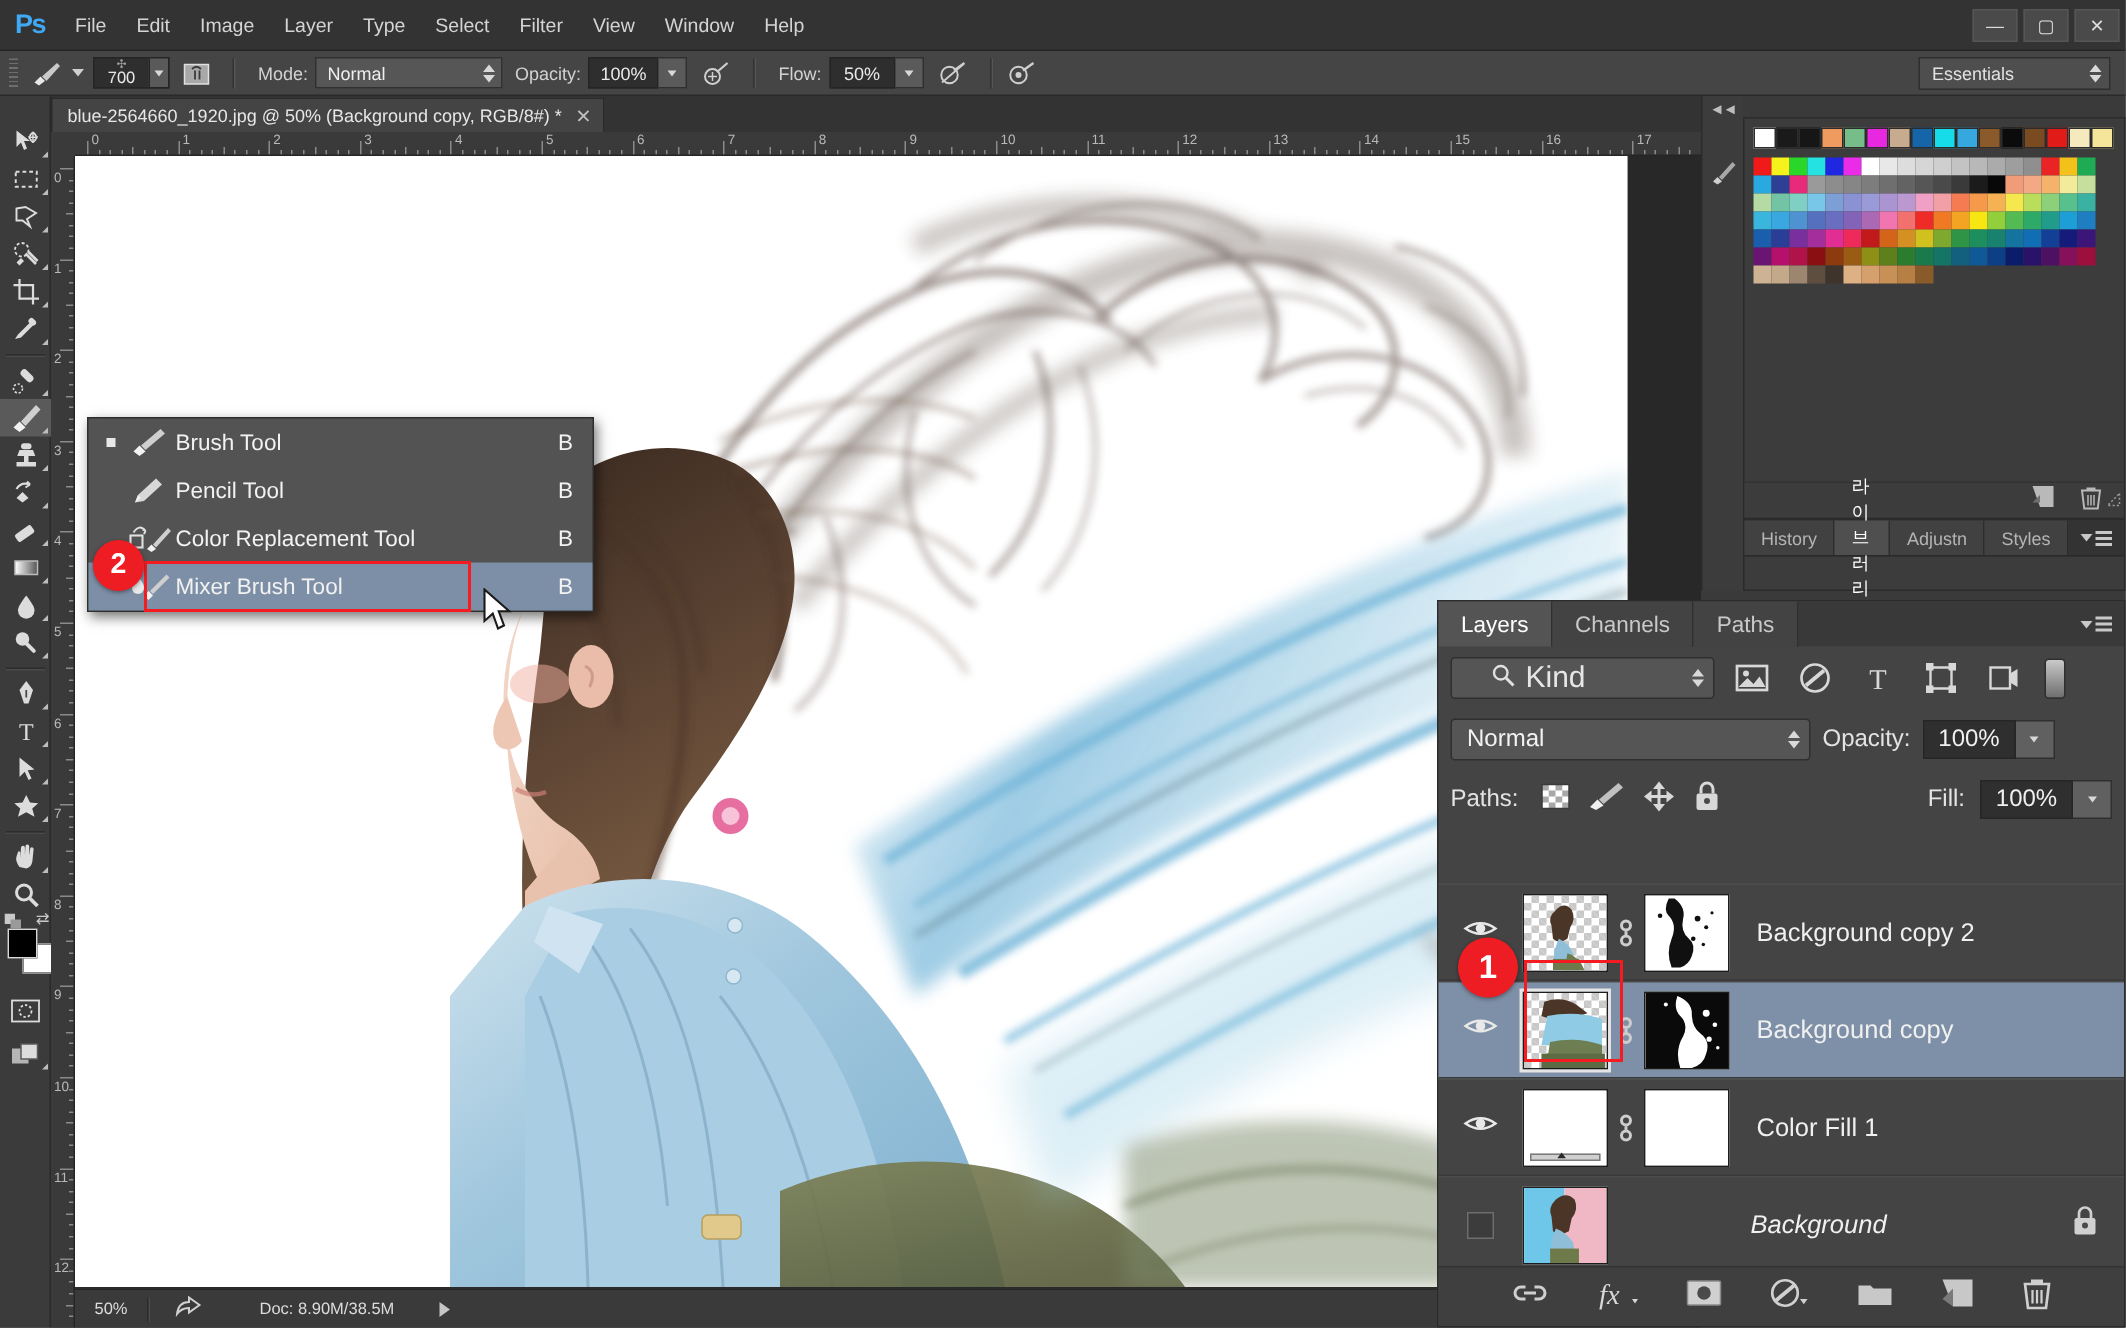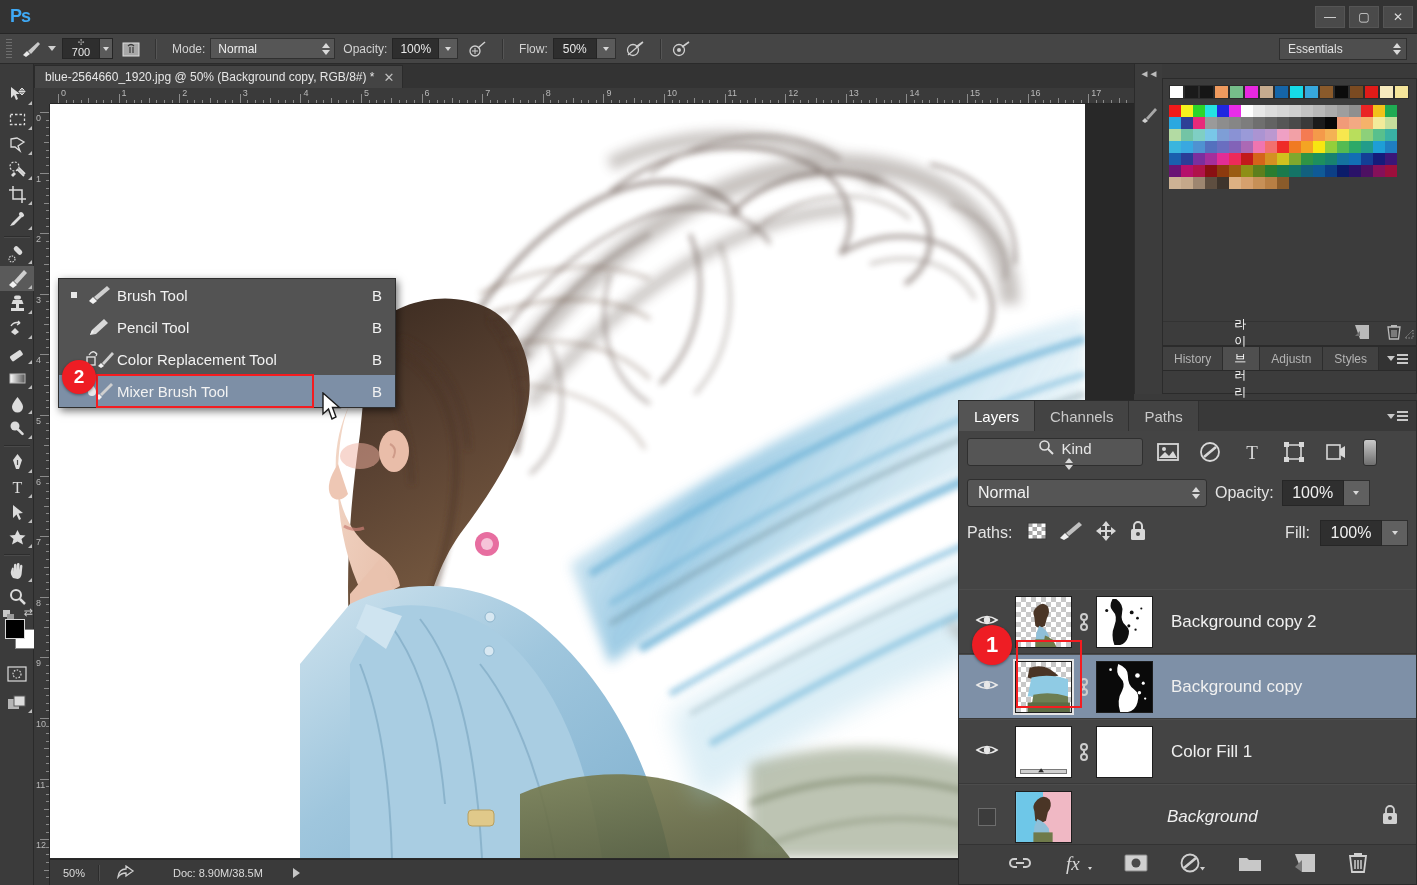--- a/index.html
+++ b/index.html
@@ -239,23 +239,22 @@
   .lp-tabs { display:flex; height: 30px; background: #393939; align-items: stretch; }
   .lp-tab {
     padding: 0 15px; display:flex;align-items:center; font-size: 15px; color: #c9c9c9;
     background: #434343; border-right: 1px solid #303030;
   }
   .lp-tab.active { background: #545454; color: #ffffff; }
 
   .lp-filter { display:flex; align-items:center; height: 42px; padding: 0 8px; gap: 8px; background: #444; }
   .kind-select {
     width: 176px; height: 28px; background: #555; border: 1px solid #2f2f2f; border-radius: 3px;
-    display:flex; align-items:center; padding: 0 6px 0 26px; color: #e6e6e6; font-size: 15px;
+    display:flex; align-items:center; padding: 0 6px 0 26px; color: #e6e6e6; font-size: 20px;
     justify-content: space-between;
-    flex-direction: column;
   }
   .filter-ico { width: 34px; height: 28px; display:flex;align-items:center;justify-content:center; }
   .toggle-pill {
     width: 14px; height: 27px; border-radius: 3px; border: 1px solid #2f2f2f;
     background: linear-gradient(#c9c9c9, #6e6e6e); margin-left: 2px;
   }
   .lp-blend { display:flex; align-items:center; height: 40px; padding: 0 8px; gap: 8px; }
   .blend-select {
     width: 240px; height: 28px; background: #555; border: 1px solid #2f2f2f; border-radius: 3px;
     display:flex; align-items:center; padding: 0 6px 0 10px; color: #f2f2f2; font-size: 16px;
@@ -301,20 +300,32 @@
     background-size: 10px 10px; background-position: 0 0, 5px 5px; background-color: #fff;
   }
 </style>
 </head>
 <body>
 
 <div id="app">
 
   <div class="menubar">
     <div class="ps-logo">Ps</div>
+    <div id="menu-items" style="display:flex;align-items:center;">
+        <div class="menu-item">File</div>
+        <div class="menu-item">Edit</div>
+        <div class="menu-item">Image</div>
+        <div class="menu-item">Layer</div>
+        <div class="menu-item">Type</div>
+        <div class="menu-item">Select</div>
+        <div class="menu-item">Filter</div>
+        <div class="menu-item">View</div>
+        <div class="menu-item">Window</div>
+        <div class="menu-item">Help</div>
+      </div>
     <div class="win-buttons">
       <div class="win-btn">—</div>
       <div class="win-btn">▢</div>
       <div class="win-btn close">✕</div>
     </div>
   </div>
 
   <div class="optionsbar">
     <div class="grip"></div>
     <div class="brush-preview">

